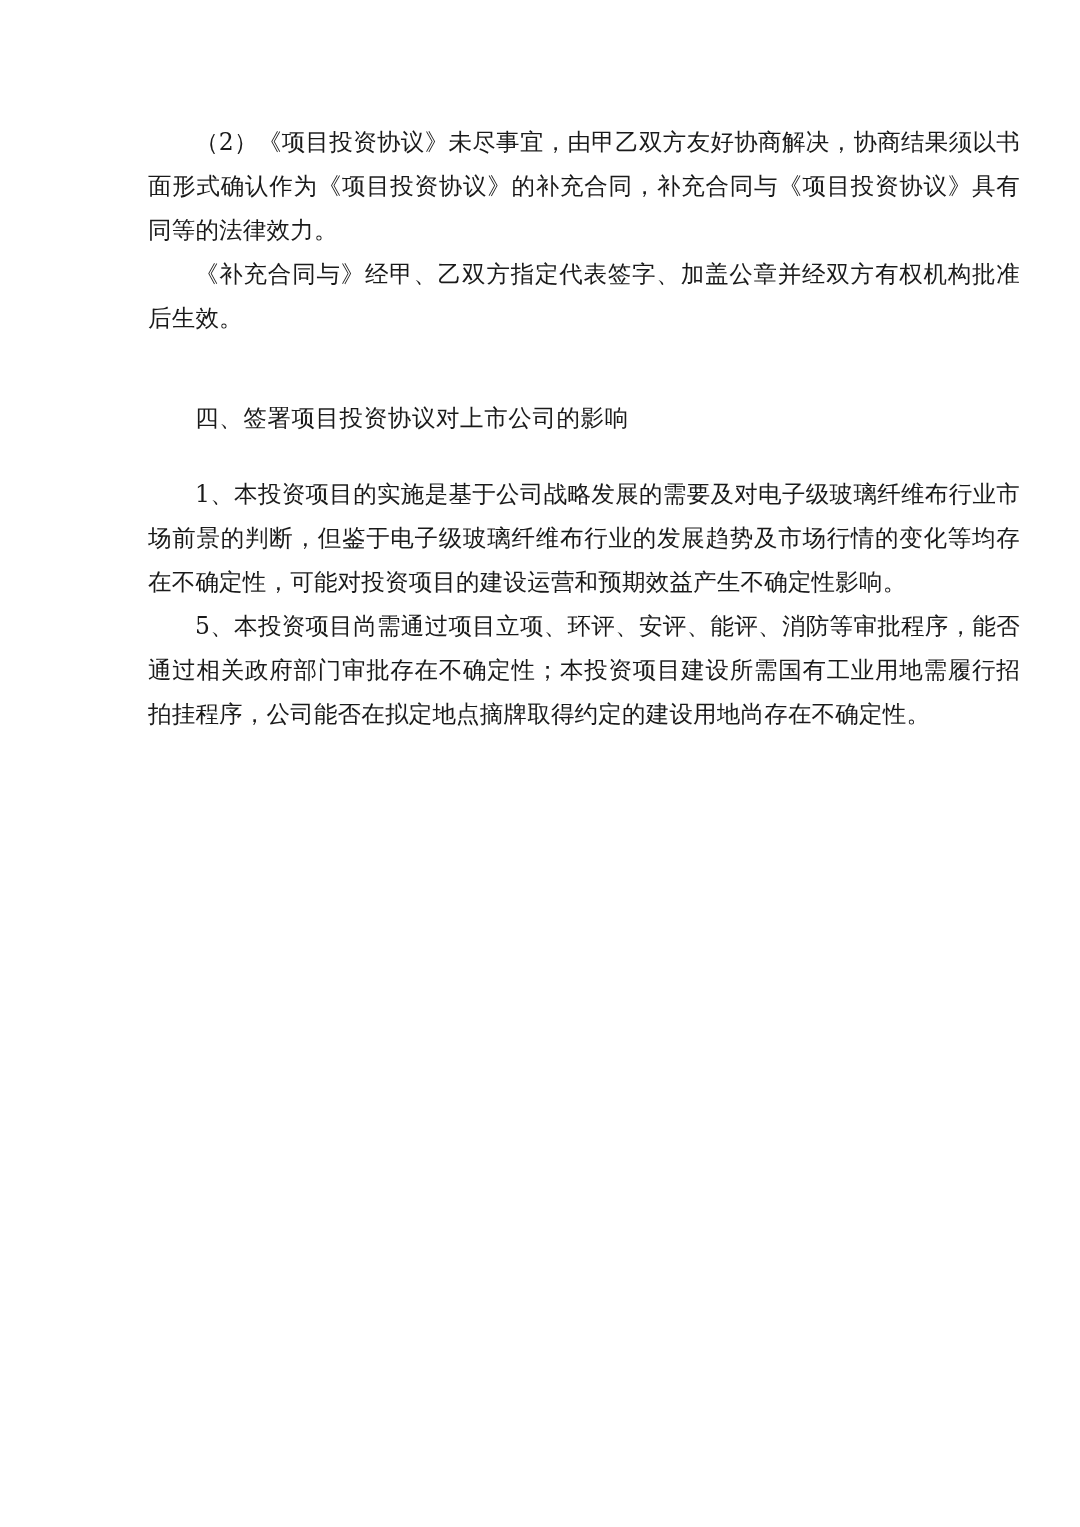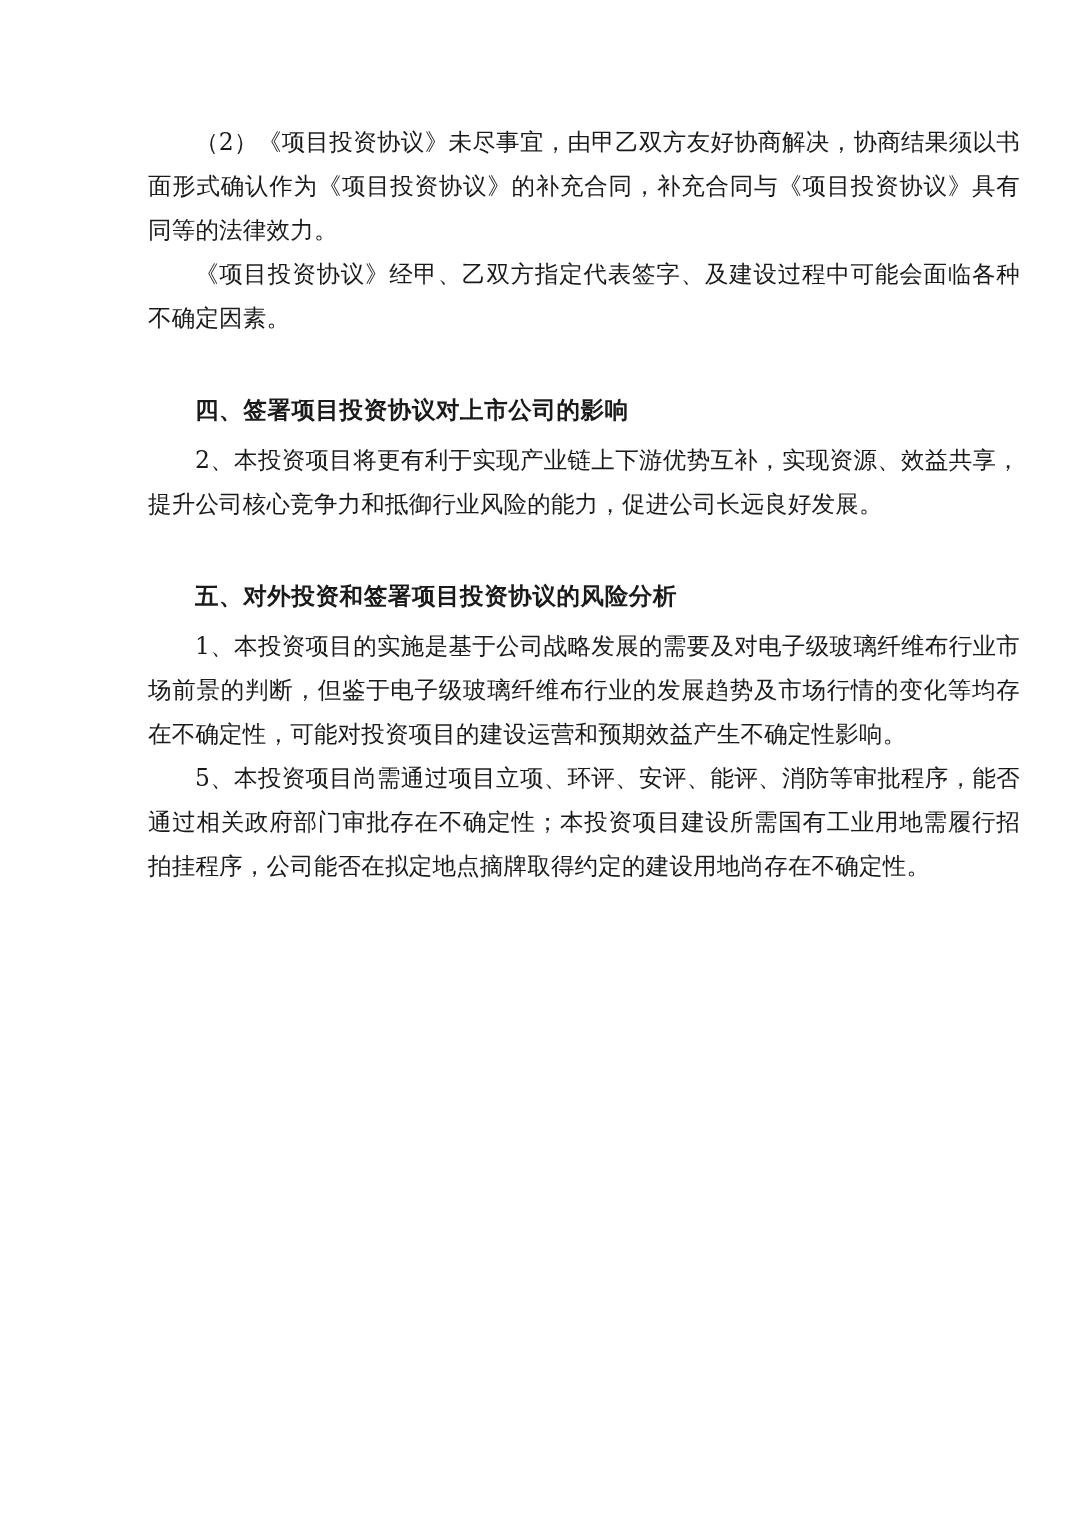--- a/index.html
+++ b/index.html
@@ -28,37 +28,35 @@
     text-align: justify;
     text-justify: inter-ideograph;
     letter-spacing: 0.2px;
   }
   .para {
     text-indent: 2em;
     margin-bottom: 0px;
   }
   .heading {
     text-indent: 2em;
-    font-weight: bold;
-    margin-top: 22px;
+    font-weight: normal;
+    margin-top: 30px;
     margin-bottom: 6px;
     letter-spacing: 0.6px;
   }
   .gap-section {
     height: 26px;
   }
 </style>
 </head>
 <body>
 
 <div class="page">
   <div class="doc-body" id="doc-body">
       <div class="para">（2）《项目投资协议》未尽事宜，由甲乙双方友好协商解决，协商结果须以书面形式确认作为《项目投资协议》的补充合同，补充合同与《项目投资协议》具有同等的法律效力。</div>
-      <div class="para">《项目投资协议》经甲、乙双方指定代表签字、及建设过程中可能会面临各种不确定因素。</div>
+      <div class="para">《补充合同与》经甲、乙双方指定代表签字、加盖公章并经双方有权机构批准后生效。</div>
       <div class="gap-section"></div>
       <div class="heading">四、签署项目投资协议对上市公司的影响</div>
-      <div class="para">2、本投资项目将更有利于实现产业链上下游优势互补，实现资源、效益共享，提升公司核心竞争力和抵御行业风险的能力，促进公司长远良好发展。</div>
       <div class="gap-section"></div>
-      <div class="heading">五、对外投资和签署项目投资协议的风险分析</div>
       <div class="para">1、本投资项目的实施是基于公司战略发展的需要及对电子级玻璃纤维布行业市场前景的判断，但鉴于电子级玻璃纤维布行业的发展趋势及市场行情的变化等均存在不确定性，可能对投资项目的建设运营和预期效益产生不确定性影响。</div>
       <div class="para">5、本投资项目尚需通过项目立项、环评、安评、能评、消防等审批程序，能否通过相关政府部门审批存在不确定性；本投资项目建设所需国有工业用地需履行招拍挂程序，公司能否在拟定地点摘牌取得约定的建设用地尚存在不确定性。</div>
     </div>
 </div>
 
 </body></html>

